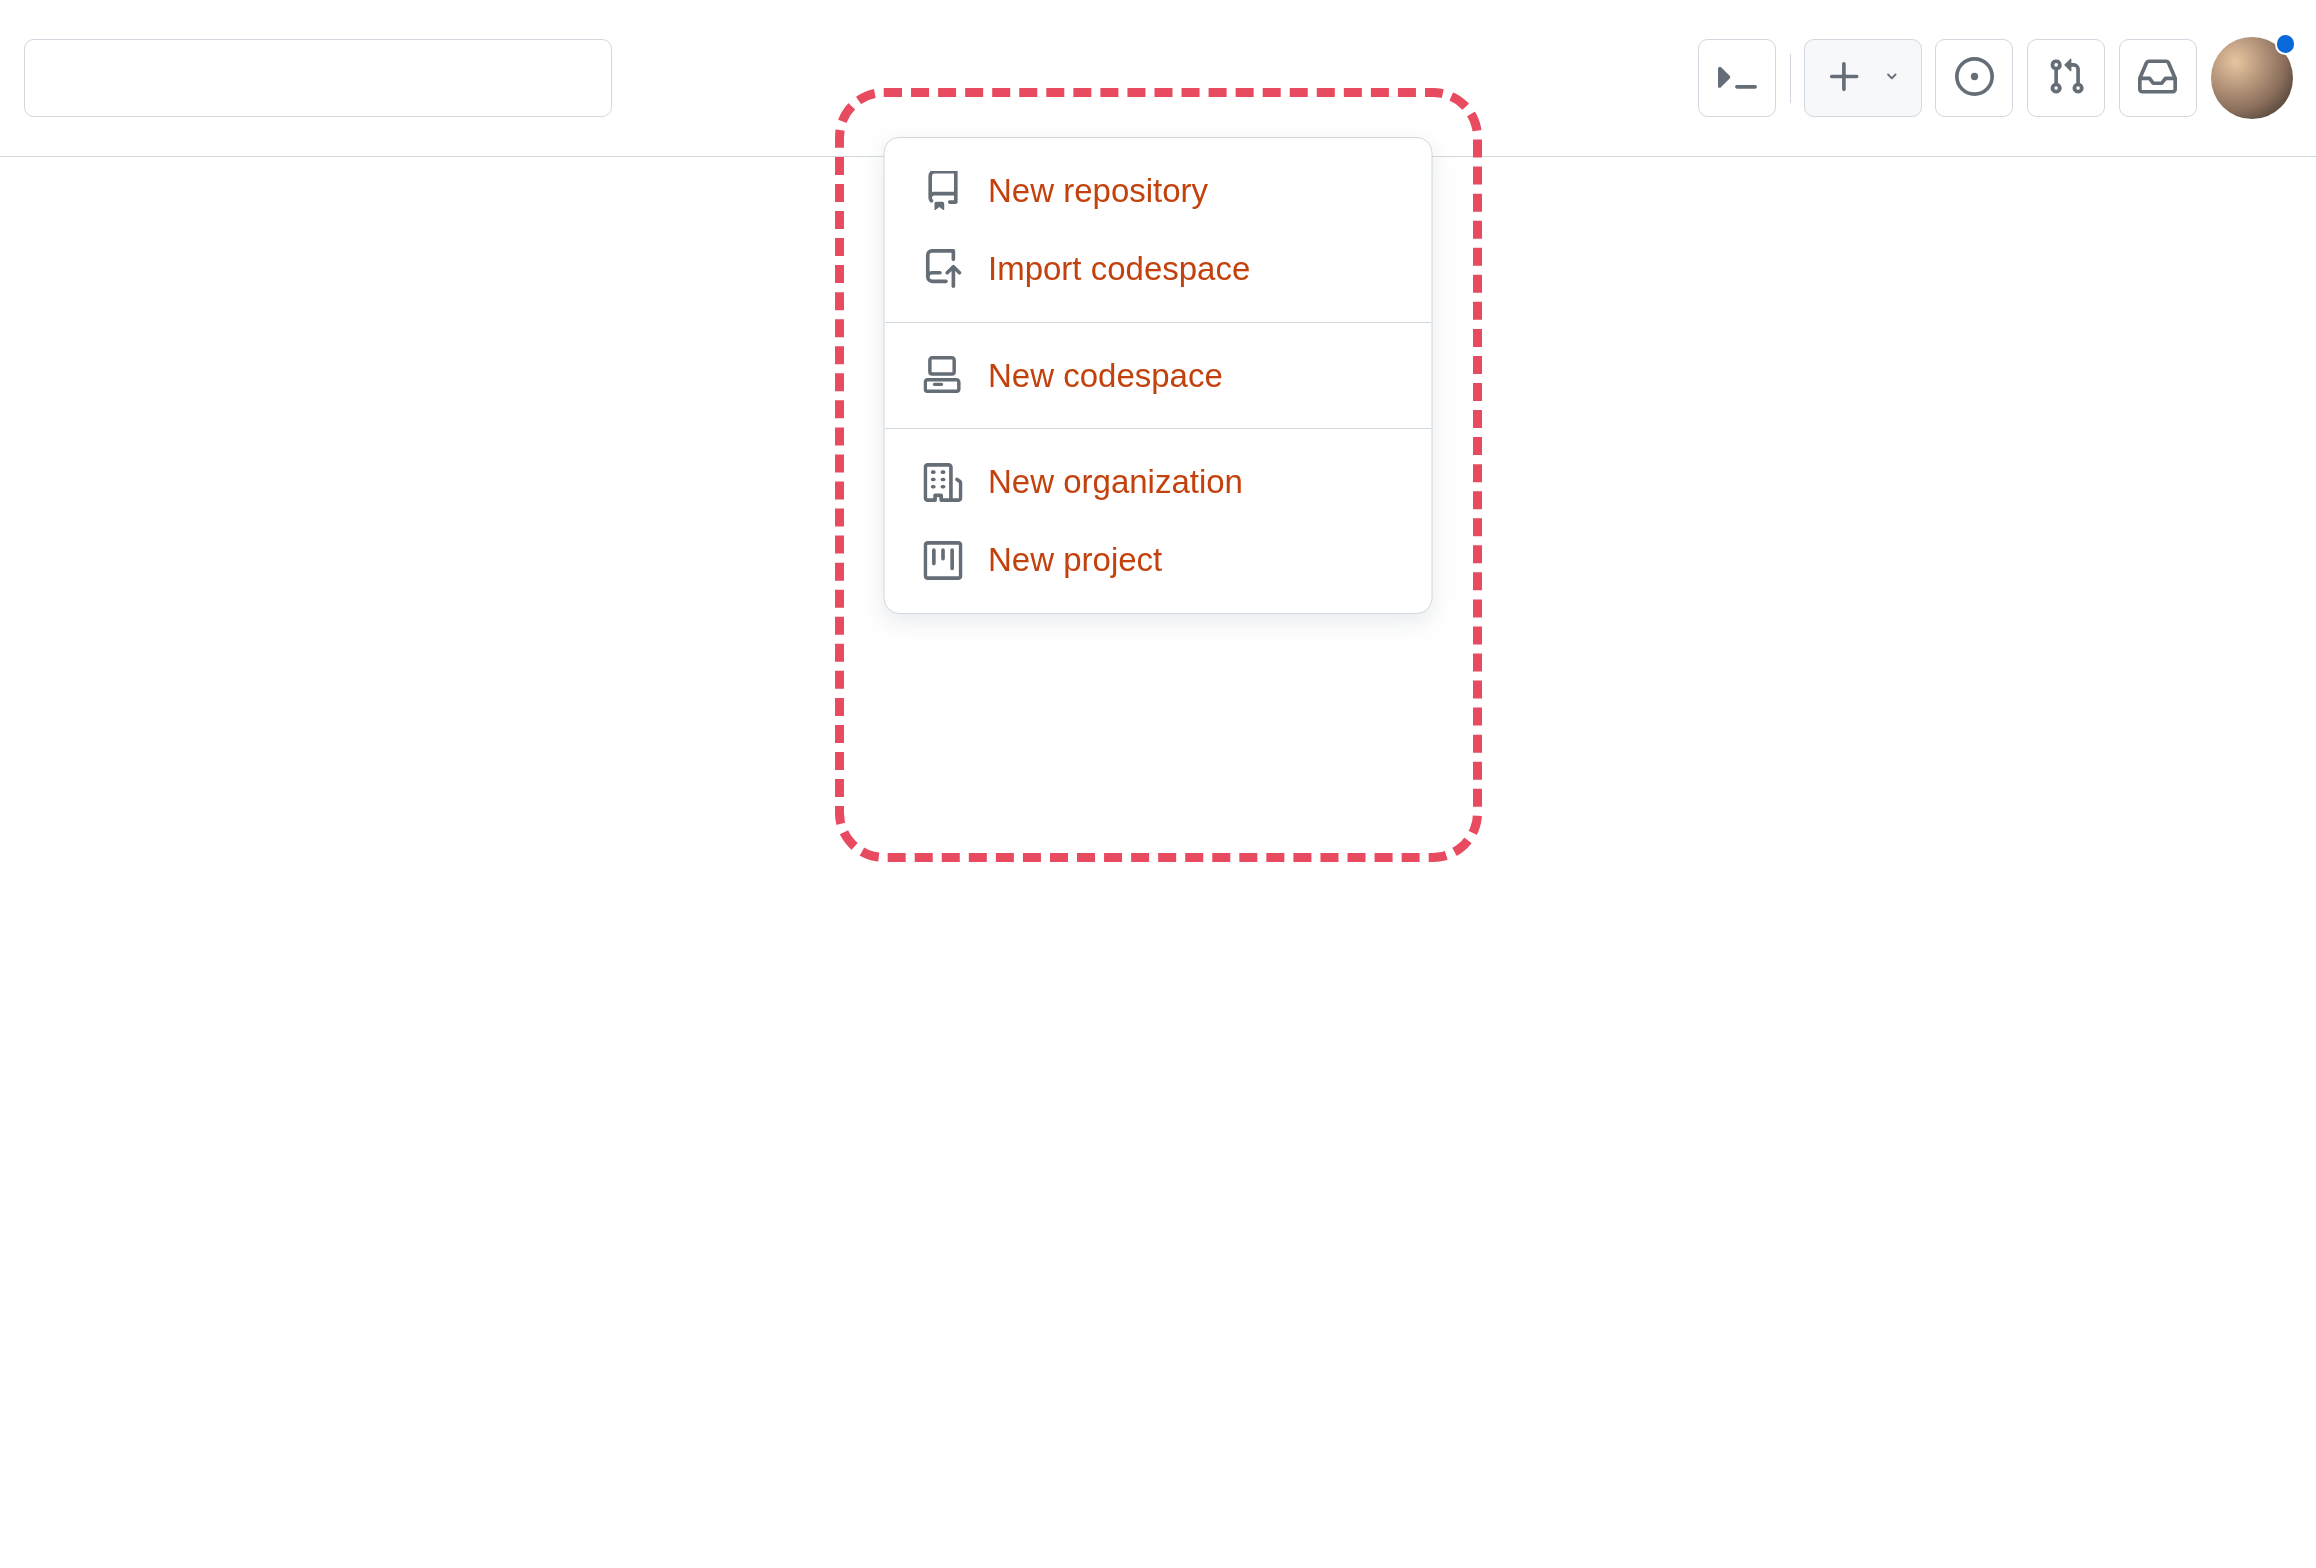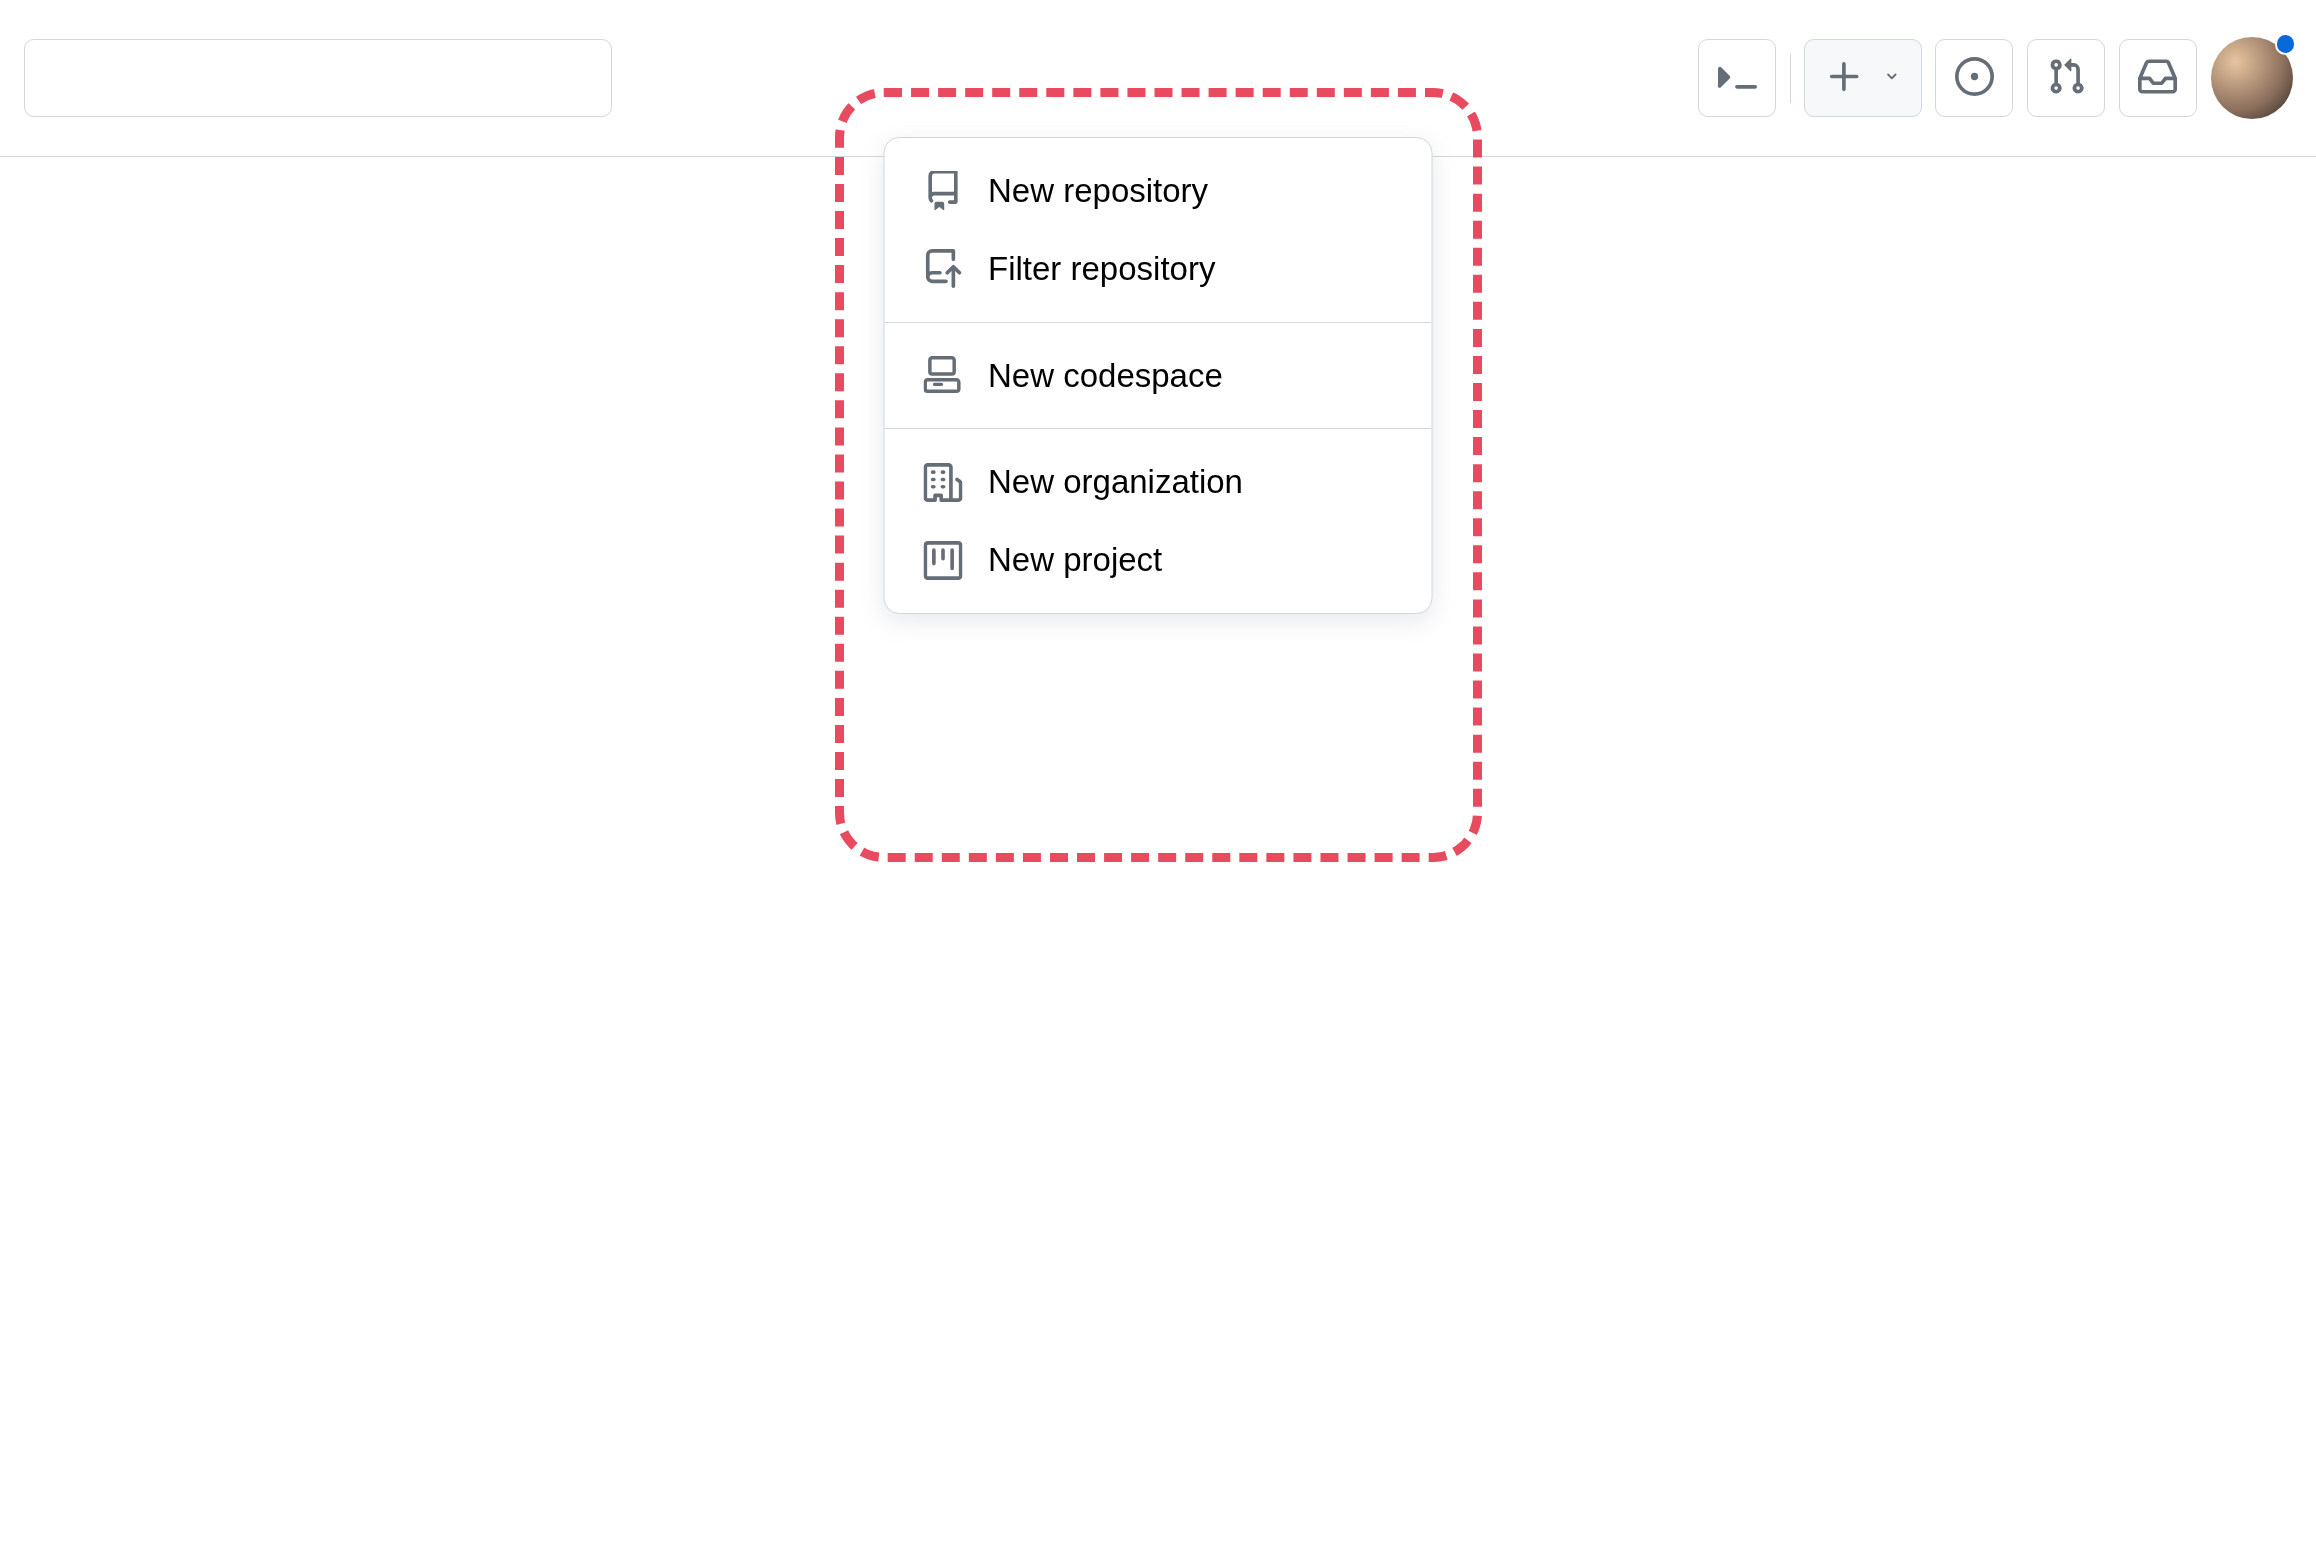--- a/index.html
+++ b/index.html
@@ -167,21 +167,21 @@
     }
     .dropdown-section + .dropdown-section {
       border-top: 1px solid #d0d7de;
     }
     .dropdown-item {
       display: flex;
       align-items: center;
       gap: 25.5px;
       padding: 19.6px 39px;
       font-size: 33px;
-      color: #000000;
+      color: #c2410c;
       cursor: pointer;
     }
     .dropdown-item .item-icon {
       width: 39px;
       height: 39px;
       display: flex;
       align-items: center;
       justify-content: center;
       color: #656d76;
     }
@@ -290,21 +290,21 @@
           </svg>
       </span>
       <span>New repository</span>
     </div>
     <div class="dropdown-item">
       <span class="item-icon">
         <svg viewBox="0 0 16 16" fill="currentColor">
             <path d="M1 2.5A2.5 2.5 0 0 1 3.5 0h8.75a.75.75 0 0 1 .75.75v3.5a.75.75 0 0 1-1.5 0V1.5h-8a1 1 0 0 0-1 1v6.708A2.493 2.493 0 0 1 3.5 9h3.25a.75.75 0 0 1 0 1.5H3.5a1 1 0 0 0 0 2h5.75a.75.75 0 0 1 0 1.5H3.5A2.5 2.5 0 0 1 1 11.5Zm13.23 7.79h-.001l-1.224-1.224v6.184a.75.75 0 0 1-1.5 0V9.066L10.28 10.29a.75.75 0 0 1-1.06-1.061l2.505-2.504a.75.75 0 0 1 1.06 0L15.29 9.23a.751.751 0 0 1-.018 1.042.751.751 0 0 1-1.042.018Z"></path>
           </svg>
       </span>
-      <span>Filter repository</span>
+      <span>Import codespace</span>
     </div>
   </div>
   <div class="dropdown-section">
     <div class="dropdown-item">
       <span class="item-icon">
         <svg viewBox="0 0 16 16" fill="currentColor">
             <path d="M0 11.25c0-.966.784-1.75 1.75-1.75h12.5c.966 0 1.75.784 1.75 1.75v3A1.75 1.75 0 0 1 14.25 16H1.75A1.75 1.75 0 0 1 0 14.25Zm2-9.5C2 .784 2.784 0 3.75 0h8.5C13.216 0 14 .784 14 1.75v5a1.75 1.75 0 0 1-1.75 1.75h-8.5A1.75 1.75 0 0 1 2 6.75Zm1.75-.25a.25.25 0 0 0-.25.25v5c0 .138.112.25.25.25h8.5a.25.25 0 0 0 .25-.25v-5a.25.25 0 0 0-.25-.25Zm-2 9.5a.25.25 0 0 0-.25.25v3c0 .138.112.25.25.25h12.5a.25.25 0 0 0 .25-.25v-3a.25.25 0 0 0-.25-.25Zm2.25 1.25a.75.75 0 0 1 .75-.75h3a.75.75 0 0 1 0 1.5h-3a.75.75 0 0 1-.75-.75Z" transform="scale(0.95)"></path>
           </svg>
       </span>
       <span>New codespace</span>

